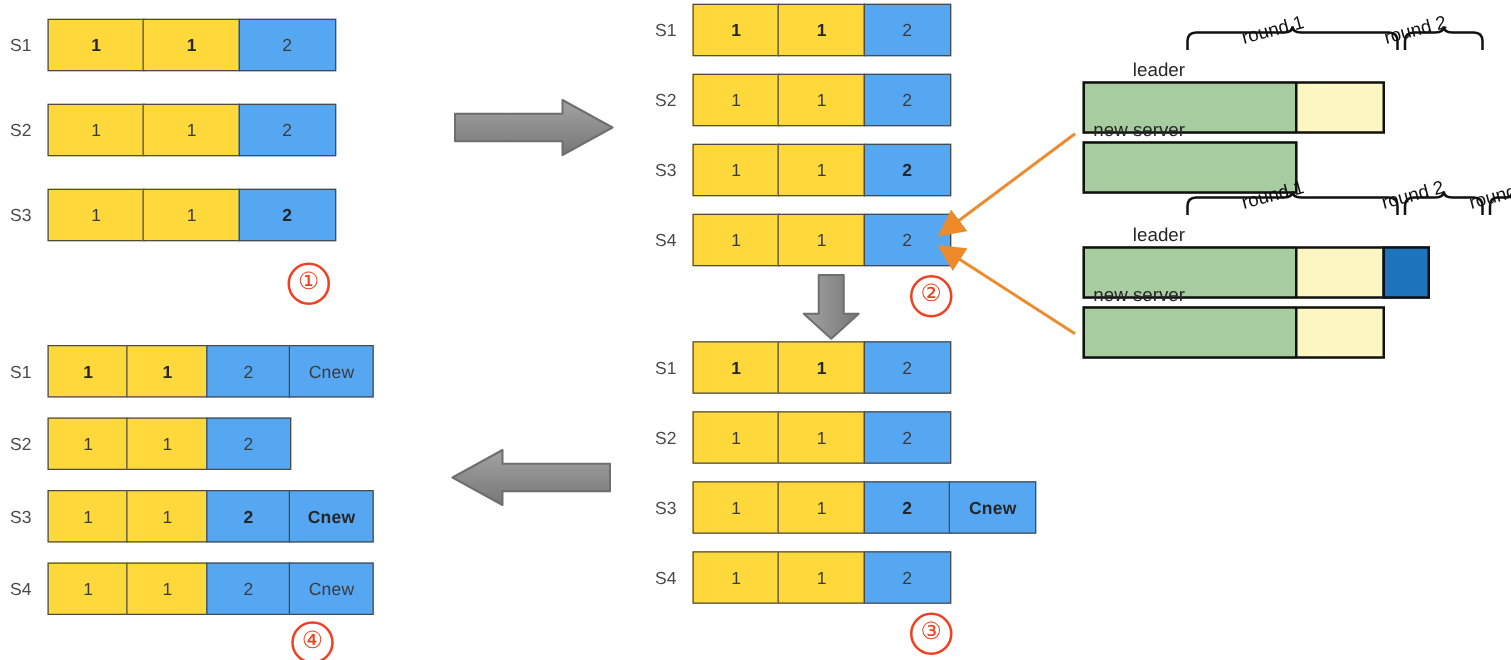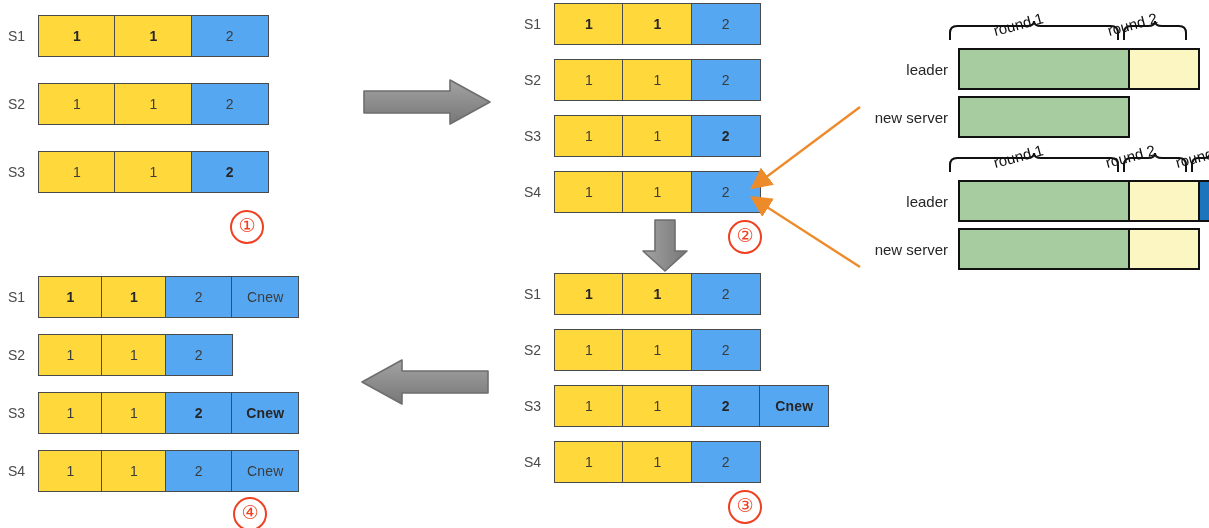--- a/index.html
+++ b/index.html
@@ -78,21 +78,21 @@
   .gray-arrow { position: absolute; }
 
   
   .orange-arrows { position: absolute; left: 740px; top: 85px; }
 
   
   .rounds { position: absolute; }
   .rd-row {
     position: absolute;
     display: flex;
-    align-items: center;
+    flex-direction: column;
   }
   .rd-label {
     font-size: 15px;
     color: #262626;
     text-align: right;
     padding-right: 10px;
     white-space: nowrap;
     font-family: "Liberation Sans", sans-serif;
   }
   .rd-bar {

